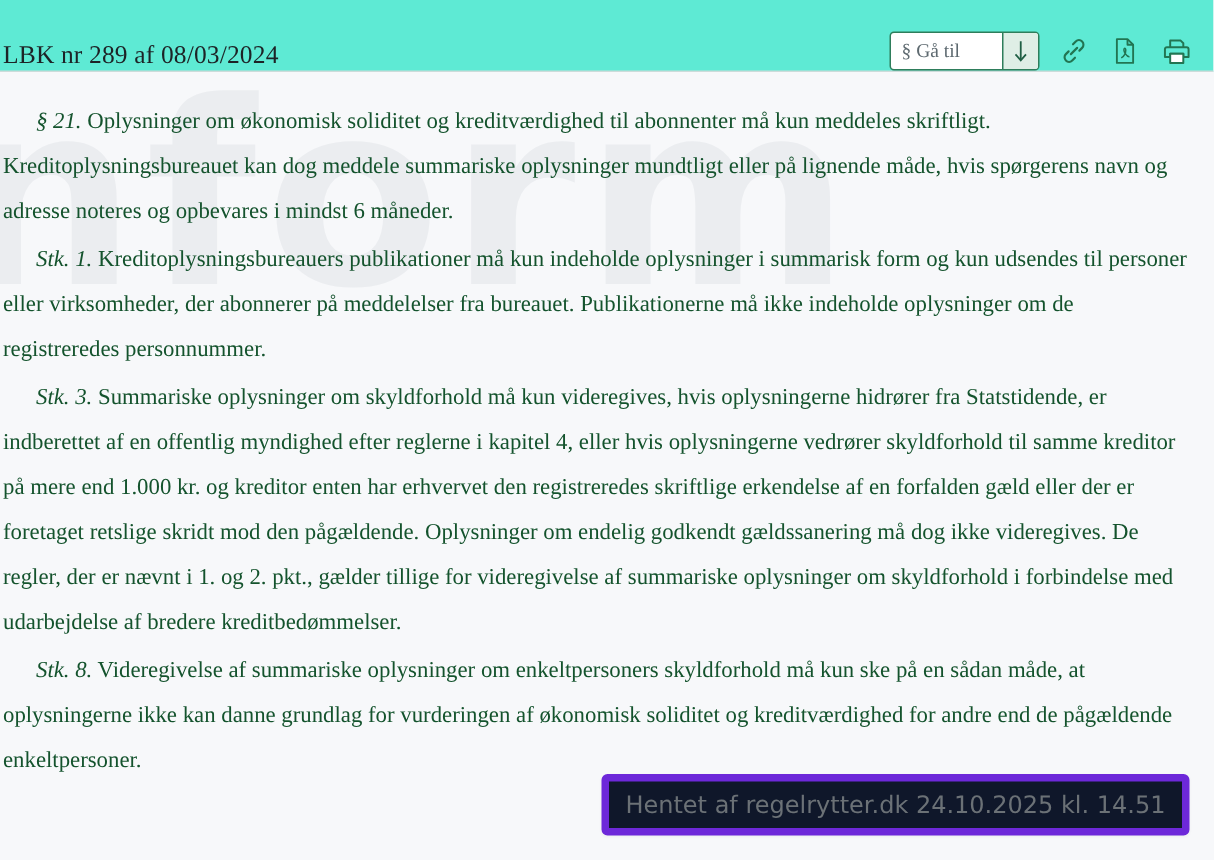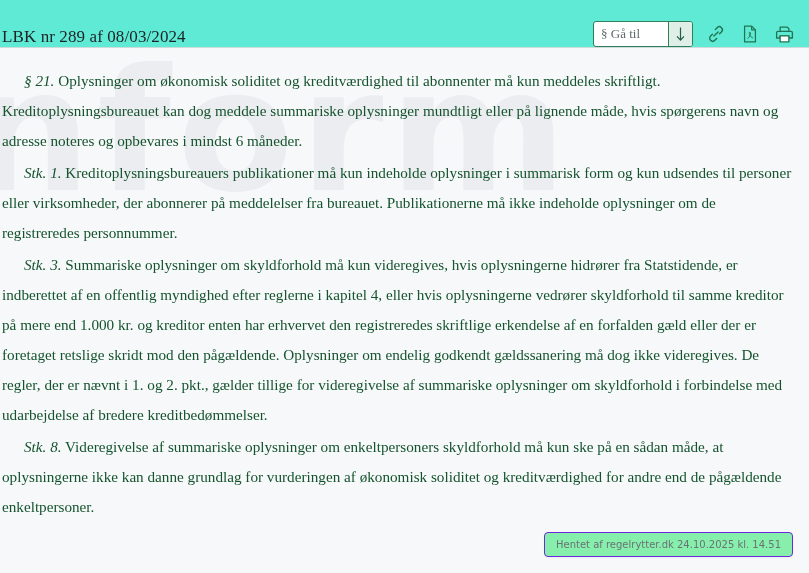--- a/index.html
+++ b/index.html
@@ -130,26 +130,26 @@
   .para .lead {
     font-style: italic;
   }
 
   
   #fetch-badge {
     position: absolute;
     right: 16px;
     bottom: 16px;
     z-index: 4;
-    background: #86efac;
-    border: 1px solid #6d28d9;
+    background: #0f172a;
+    border: 5px solid #6d28d9;
     border-radius: 4px;
     padding: 6px 11px;
     font-family: "DejaVu Sans", sans-serif;
-    font-size: 10px;
+    font-size: 16px;
     color: #6b7176;
     white-space: nowrap;
     box-shadow: 0 1px 2px rgba(0,0,0,.04);
   }
 </style>
 </head>
 <body>
 
 <div id="watermark">nform</div>
 

